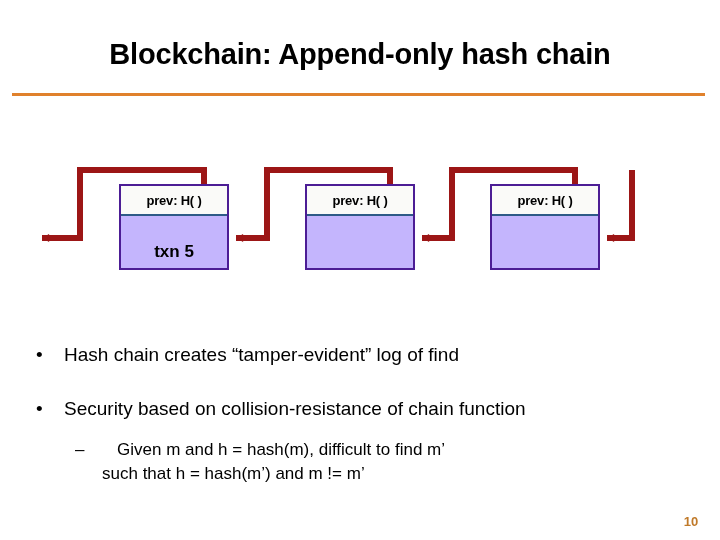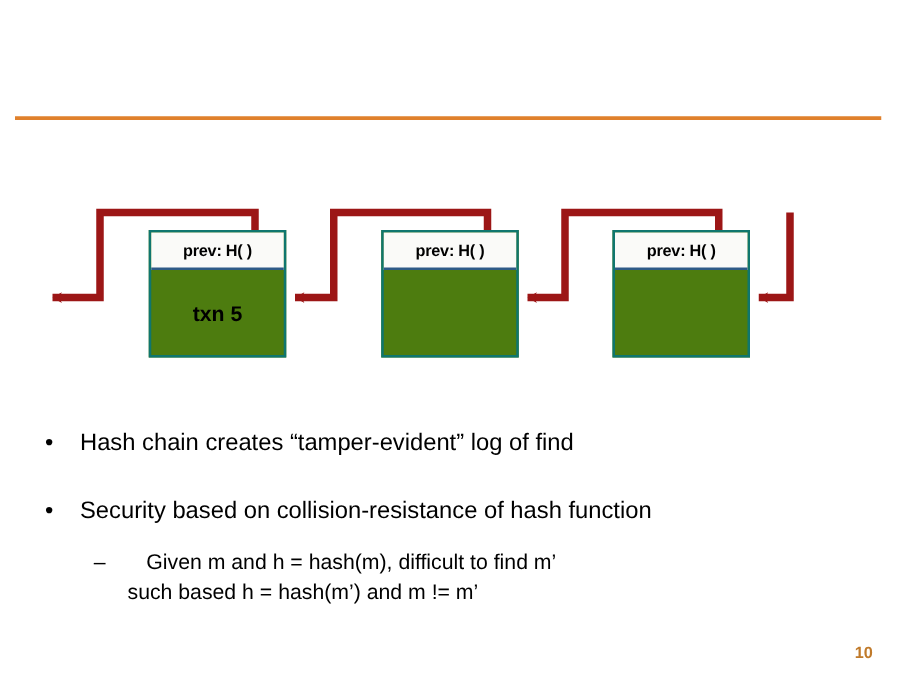--- a/index.html
+++ b/index.html
@@ -51,24 +51,24 @@
     position: absolute;
     left: 0px;
     top: 150px;
     width: 720px;
     height: 165px;
   }
 
   .block {
     position: absolute;
     width: 110px;
-    height: 102px;
+    height: 86px;
     box-sizing: border-box;
-    border: 2px solid #0f766e;
-    background: #4d7c0f;
+    border: 2px solid #4c1d95;
+    background: #c4b5fd;
   }
 
   .block-head {
     position: relative;
     height: 30px;
     box-sizing: border-box;
     border-bottom: 2px solid #2E5A87;
     background: #FAFAF8;
     display: flex;
     align-items: center;
@@ -157,20 +157,21 @@
     font-size: 13px;
     font-weight: bold;
     color: #C07A2A;
   }
 </style>
 </head>
 <body>
 
 <div id="slide">
 
+  <div id="title">Blockchain: Append-only hash chain</div>
   <div id="title-rule"></div>
 
   <div id="chain">
 
     <svg id="arrows" viewBox="0 0 720 165" width="720" height="165">
       <defs>
         <marker id="ah" markerWidth="9" markerHeight="9" refX="8" refY="4.5" orient="auto" markerUnits="userSpaceOnUse">
           <path d="M8,4.5 L0.5,0.2 L2.6,4.5 L0.5,8.8 Z" fill="#9C1616"></path>
         </marker>
       </defs>
@@ -199,24 +200,24 @@
 
   </div>
 
   <div class="bullet" id="b1">
     <span class="dot">•</span>
     <span class="txt">Hash chain creates “tamper-evident” log of find</span>
   </div>
 
   <div class="bullet" id="b2">
     <span class="dot">•</span>
-    <span class="txt">Security based on collision-resistance of hash function</span>
+    <span class="txt">Security based on collision-resistance of chain function</span>
   </div>
 
   <div id="b3">
     <span class="dash">–</span>
     <span class="l1">Given m and h = hash(m), difficult to find m’</span>
-    <span class="l2">such based  h = hash(m’) and m != m’</span>
+    <span class="l2">such that  h = hash(m’) and m != m’</span>
   </div>
 
   <div id="page-num">10</div>
 
 </div>
 
 </body></html>

